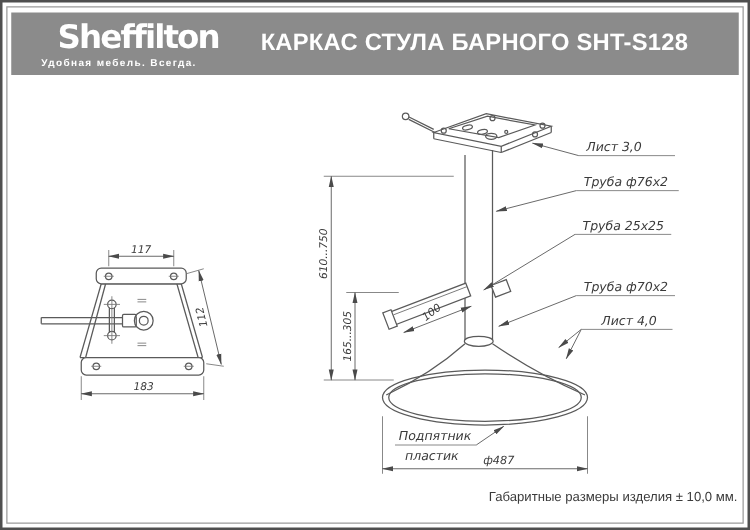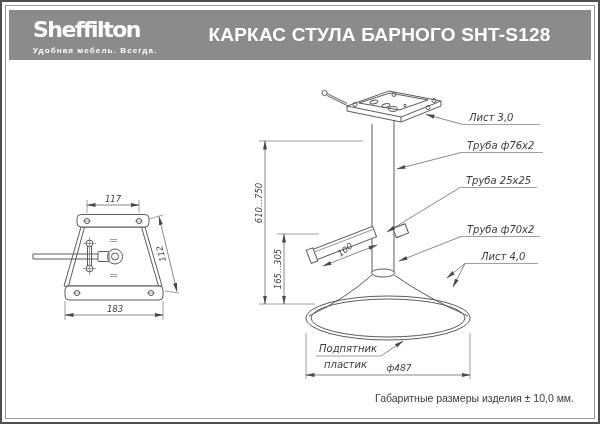--- a/index.html
+++ b/index.html
@@ -11,38 +11,38 @@
   .inner{
     position:relative;width:100%;height:100%;box-sizing:border-box;
     border:1px solid #9a9a9a;background:#ffffff;
   }
   .hdr{
     position:absolute;left:3px;top:4px;right:3px;height:50px;
     background:#8b8b8b;display:flex;align-items:center;
   }
   .logo-wrap{margin-left:24px;width:155px;flex:0 0 auto;color:#fff;}
   .logo{
-    font-family:"DejaVu Sans",sans-serif;font-weight:bold;font-size:22px;
-    letter-spacing:-1.5px;line-height:30px;color:#ffffff;
+    font-family:"DejaVu Sans",sans-serif;font-weight:bold;font-size:26px;
+    letter-spacing:-1.5px;line-height:30px;color:#ffffff;text-align:center;
   }
   .tagline{
     font-size:8px;font-weight:bold;letter-spacing:1.1px;color:#ffffff;margin-top:1px;
   }
   .title{
     flex:1;text-align:center;color:#ffffff;font-weight:bold;font-size:19px;
     letter-spacing:0.2px;padding-right:20px;white-space:nowrap;
   }
   svg{position:absolute;left:0;top:0;}
   .part{stroke:#5a5a5a;stroke-width:1;fill:none;}
   .partf{stroke:#5a5a5a;stroke-width:1;fill:#ffffff;}
   .thin{stroke:#777777;stroke-width:0.7;fill:none;}
   .dim{stroke:#6a6a6a;stroke-width:0.8;fill:none;}
   .cad{font:italic 10px "DejaVu Sans",sans-serif;fill:#3a3a3a;}
   .note{
-    position:absolute;right:20px;bottom:14px;font-size:10.5px;color:#3b3b3b;
+    position:absolute;right:4px;bottom:14px;font-size:10.5px;color:#3b3b3b;
     font-family:"Liberation Sans",sans-serif;
   }
 </style>
 </head>
 <body>
 
 <div class="page">
   <div class="inner">
 
     <div class="hdr">

